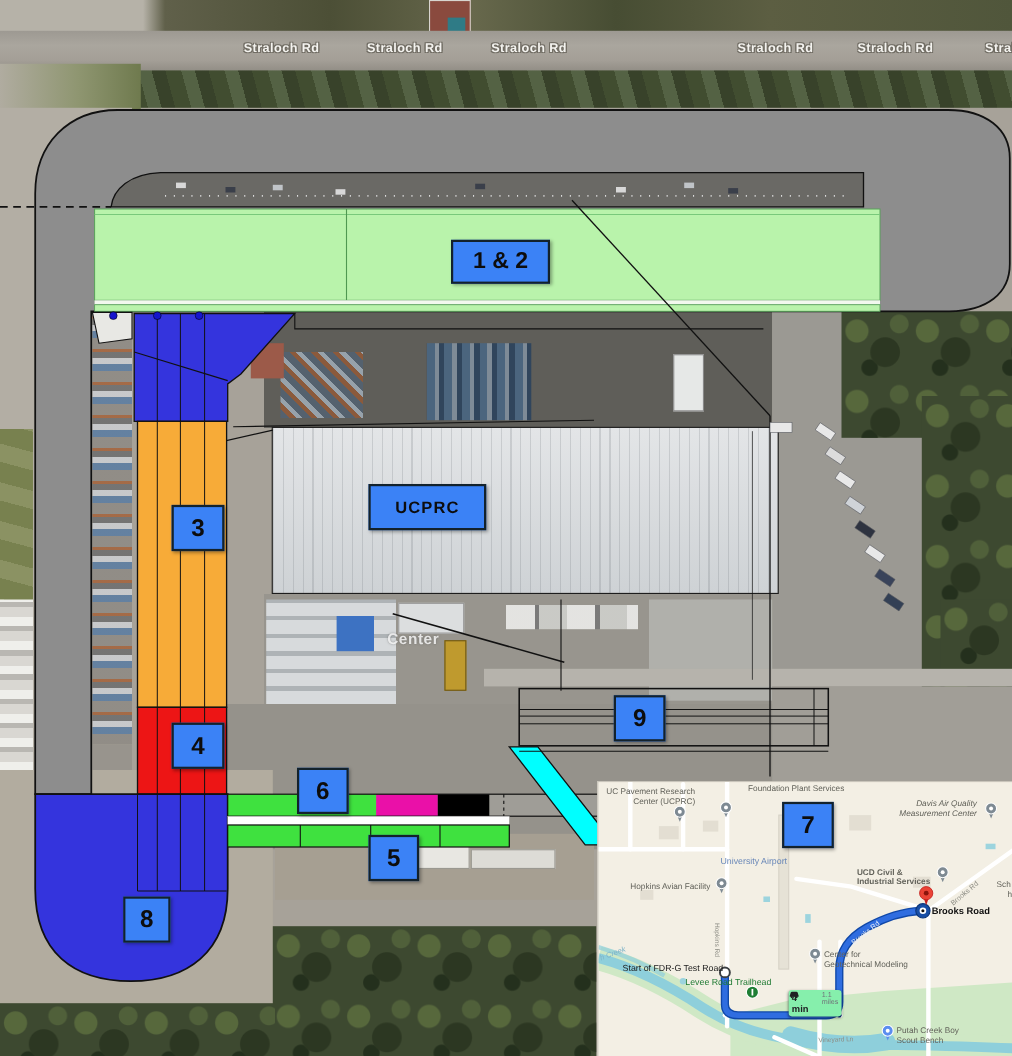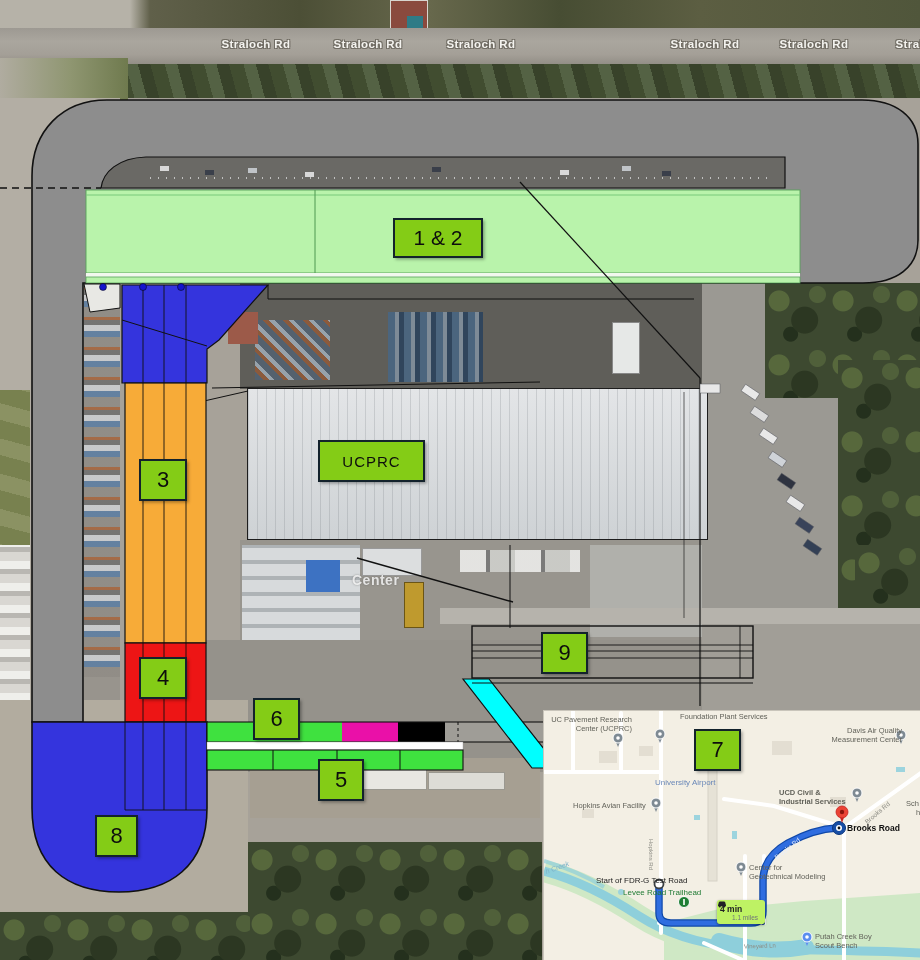--- a/index.html
+++ b/index.html
@@ -9,39 +9,39 @@
   .trees{background-color:#3d4930;
     background-image:
       radial-gradient(circle 14px at 22% 28%, #57683c 0 10px, transparent 11px),
       radial-gradient(circle 18px at 62% 58%, #2c3722 0 13px, transparent 14px),
       radial-gradient(circle 12px at 82% 18%, #50603a 0 8px, transparent 9px),
       radial-gradient(circle 10px at 40% 80%, #24301d 0 7px, transparent 8px);
     background-size:64px 64px;}
   .lbl-road{position:absolute;top:38px;transform:translateX(-50%);
     font-size:11.5px;font-weight:bold;color:#f4f3ef;letter-spacing:.4px;white-space:nowrap;
     text-shadow:-1px -1px 0 #716d64,1px -1px 0 #716d64,-1px 1px 0 #716d64,1px 1px 0 #716d64;}
-  .numbox{position:absolute;background:#84cc16;border:2.5px solid #13222c;box-sizing:border-box;
-    display:flex;align-items:center;justify-content:center;font-weight:normal;font-size:22px;
-    color:#0d0d0d;box-shadow:1.5px 1.5px 3px rgba(0,0,0,.35);}
+  .numbox{position:absolute;background:#3b82f6;border:2.5px solid #13222c;box-sizing:border-box;
+    display:flex;align-items:center;justify-content:center;font-weight:bold;font-size:22px;
+    color:#0d0d0d;box-shadow:1.5px 1.5px 3px rgba(0,0,0,.35);margin-left:17px;}
   #watermark{position:absolute;left:352px;top:572px;font-size:14px;font-weight:bold;
     color:rgba(255,255,255,.8);letter-spacing:.5px;text-shadow:0 0 2px rgba(80,80,80,.6);}
   
   #inset{position:absolute;left:543px;top:710px;width:377px;height:250px;overflow:hidden;
     background:#f3efe4;border-top:1px solid #c9c5bb;border-left:1px solid #c9c5bb;box-sizing:border-box;}
   .ilbl{position:absolute;font-size:7.5px;line-height:9px;color:#62625a;white-space:nowrap;}
   .ilbl.rt{text-align:right;}
   .ilbl.ctr{text-align:left;font-weight:bold;}
   .ilbl.blue{color:#6a88b8;}
   .ilbl.green{color:#1f7a33;}
   .ilbl.black{color:#1c1c1c;}
   .ilbl.bold{font-weight:bold;font-size:8.5px;color:#111;}
   .ilbl.road{color:#8d8d85;font-size:6.5px;}
   .ilbl.water{color:#7fb4c8;font-style:italic;font-size:7px;}
-  .bubble{position:absolute;left:173px;top:189px;width:48px;height:24px;background:#bef264;
-    border-radius:3px;box-shadow:0 1px 2.5px rgba(0,0,0,.45);display:flex;flex-direction:column;
+  .bubble{position:absolute;left:173px;top:189px;width:48px;height:24px;background:#86efac;
+    border-radius:3px;box-shadow:0 1px 2.5px rgba(0,0,0,.45);display:flex;flex-direction:row;
     justify-content:center;padding:1px 3px;box-sizing:border-box;}
   .bubble .row1{display:flex;align-items:center;gap:2px;font-size:8.5px;font-weight:bold;color:#202124;}
   .bubble .row2{font-size:6.5px;color:#70757a;margin-left:12px;line-height:7px;}
   svg{position:absolute;left:0;top:0;}
 </style>
 </head>
 <body>
 
 <div id="stage">
 
@@ -296,21 +296,21 @@
         <circle r="5.5" fill="#1e7e34" stroke="#fff" stroke-width="1"></circle>
           <rect x="-0.8" y="-3" width="1.6" height="6" fill="#fff"></rect>
       </g>
     </svg>
 
     <div class="ilbl rt" style="left:2px;top:4px;width:86px;">
       <div>UC Pavement Research</div>
         <div>Center (UCPRC)</div>
     </div>
     <div class="ilbl" style="left:100px;top:1px;margin-left:36px;">Foundation Plant Services</div>
-    <div class="ilbl rt" style="left:272px;top:15px;width:86px;">
+    <div class="ilbl rt" style="left:258px;top:15px;width:86px;font-style:italic;">
       <div>Davis Air Quality</div>
         <div>Measurement Center</div>
     </div>
     <div class="ilbl blue" style="left:111px;top:67px;font-size:8px;">University Airport</div>
     <div class="ilbl" style="left:29px;top:90px;">Hopkins Avian Facility</div>
     <div class="ilbl road" style="left:111px;top:128px;transform:rotate(90deg);transform-origin:left top;font-size:6px;">Hopkins Rd</div>
     <div class="ilbl ctr" style="left:235px;top:77px;width:72px;">
       <div>UCD Civil &amp;</div>
         <div>Industrial Services</div>
     </div>
@@ -320,21 +320,21 @@
     <div class="ilbl" style="left:362px;top:88px;">Sch</div>
     <div class="ilbl" style="left:372px;top:97px;">h</div>
     <div class="ilbl" style="left:205px;top:152px;">
       <div>Center for</div>
         <div>Geotechnical Modeling</div>
     </div>
     <div class="ilbl" style="left:271px;top:221px;">
       <div>Putah Creek Boy</div>
         <div>Scout Bench</div>
     </div>
-    <div class="ilbl black" style="left:22px;top:165px;font-size:8px;margin-left:30px;">Start of FDR-G Test Road</div>
+    <div class="ilbl black" style="left:22px;top:165px;font-size:8px;">Start of FDR-G Test Road</div>
     <div class="ilbl green" style="left:79px;top:177px;font-size:8px;">Levee Road Trailhead</div>
     <div class="ilbl road" style="left:200px;top:231px;transform:rotate(-2deg);font-size:6px;">Vineyard Ln</div>
     <div class="ilbl water" style="left:1px;top:152px;transform:rotate(-20deg);">h Creek</div>
 
     <div class="bubble">
       <div class="row1">
         <svg width="10" height="8" viewBox="0 0 10 8">
           <path d="M1,5.2 L1.8,2.4 Q2.1,1.5 3,1.5 L7,1.5 Q7.9,1.5 8.2,2.4 L9,5.2 L9,6.2 L1,6.2 Z" fill="#202124"></path>
           <circle cx="2.8" cy="6.4" r="1" fill="#202124"></circle>
             <circle cx="7.2" cy="6.4" r="1" fill="#202124"></circle>

